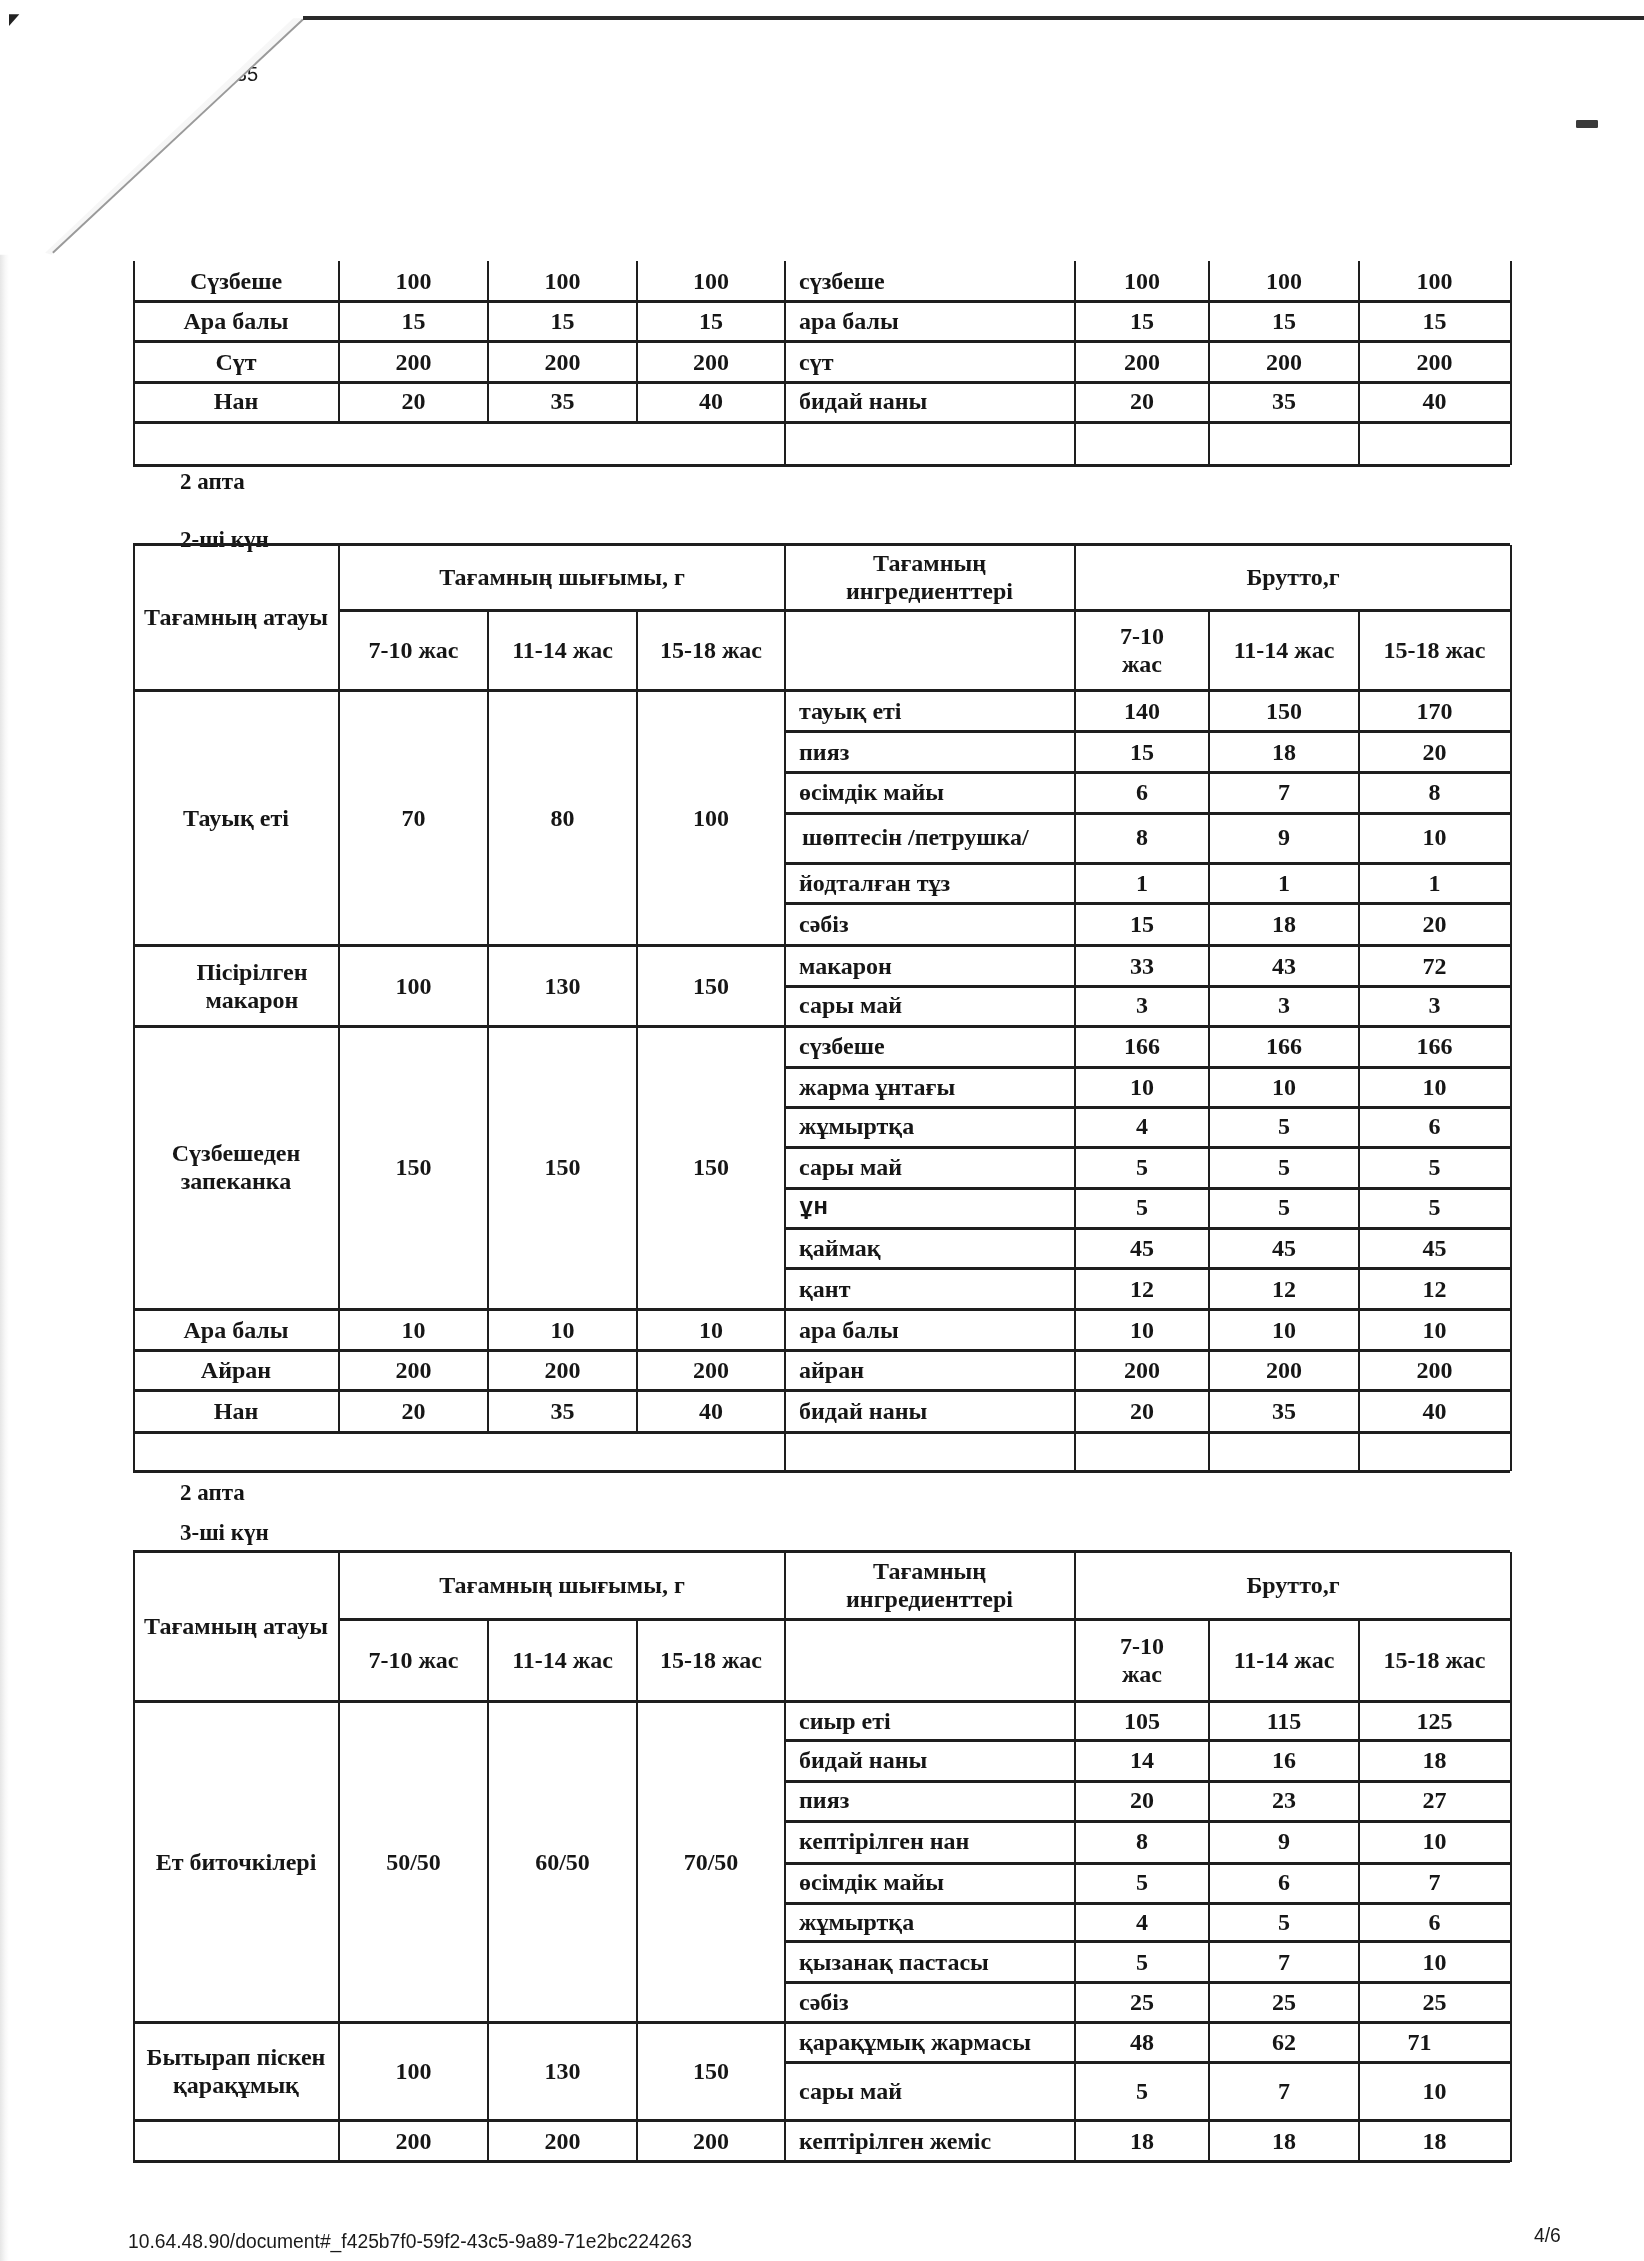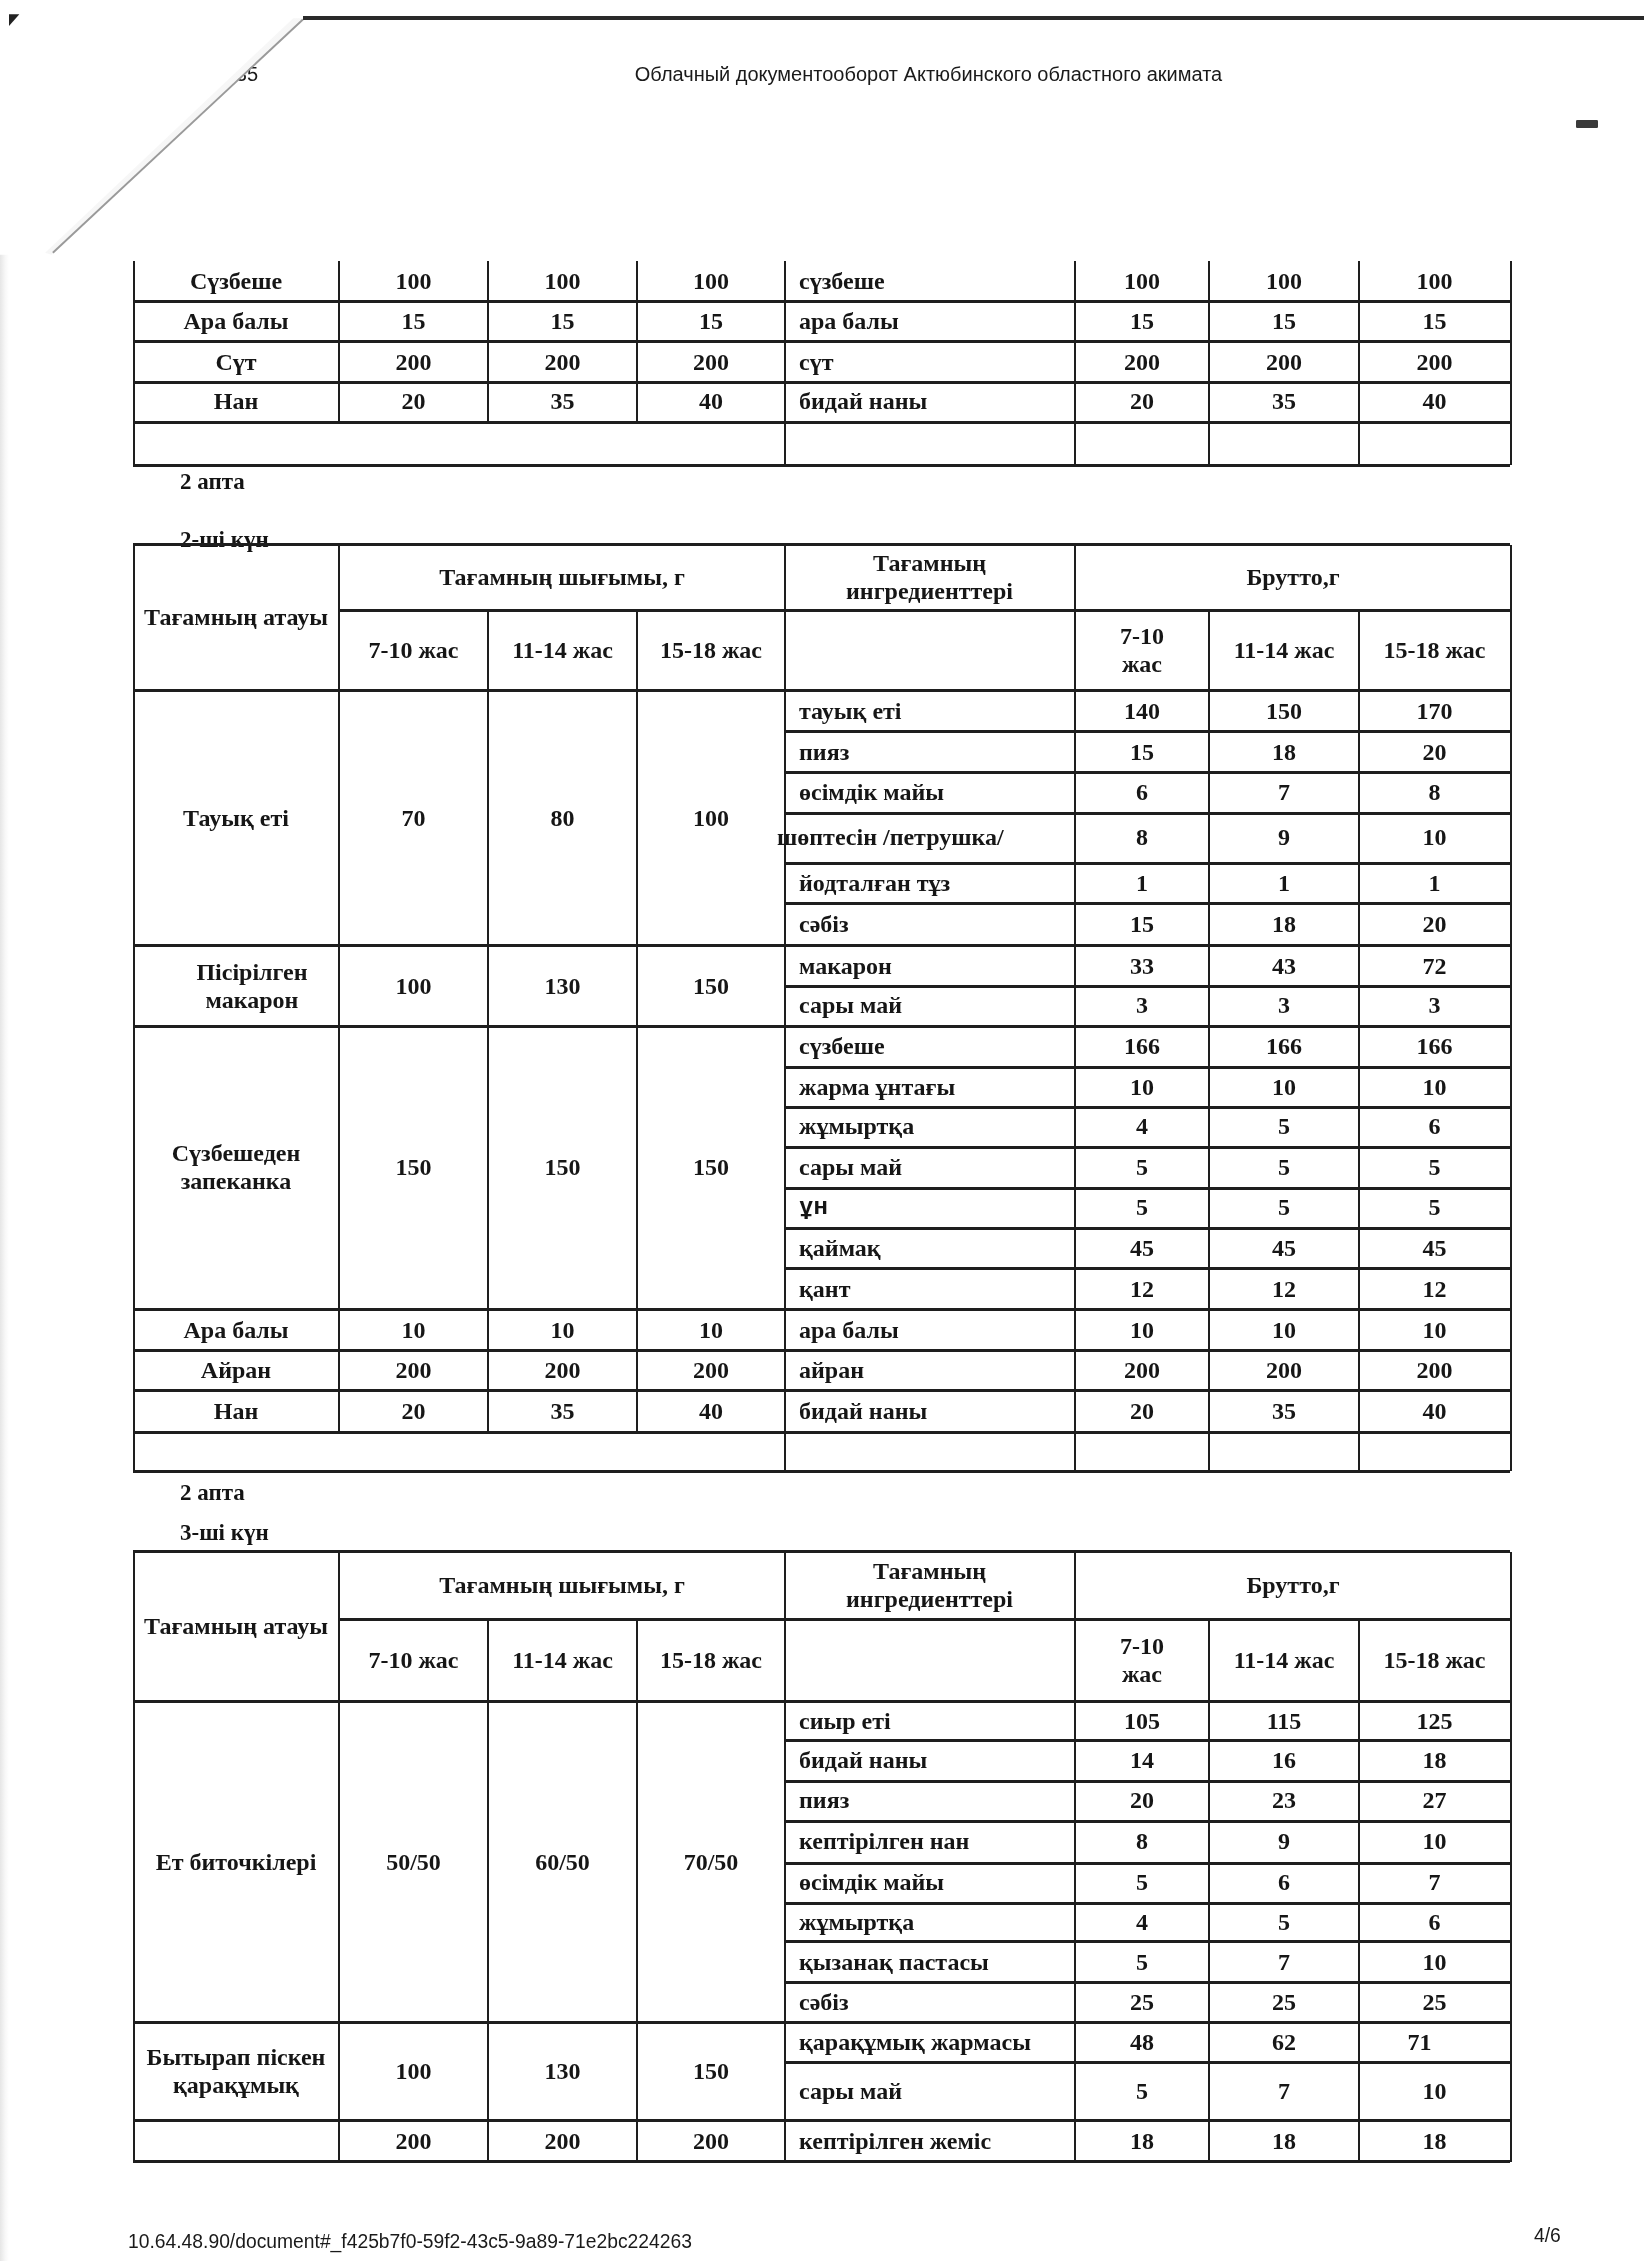--- a/index.html
+++ b/index.html
@@ -32,21 +32,20 @@
   .vline { position:absolute; background:#1e1e1e; }
 </style>
 </head>
 <body>
 
 <div id="page">
   <div class="topline"></div>
   <div class="leftedge"></div>
 
   <div class="hdr-time">16:35</div>
-  <div class="hdr-title">Облачный документооборот Актюбинского областного акимата</div>
   <div class="mark"></div>
 
   <div class="heading" style="left:180px; top:469px;">2 апта</div>
   <div class="heading" style="left:180px; top:519px;margin-top:8px;">2-ші күн</div>
 
   <div class="heading" style="left:180px; top:1480px;">2 апта</div>
   <div class="heading" style="left:180px; top:1520px;">3-ші күн</div>
 
   <div id="tables">
       <div class="cell" style="left: 133px; top: 261px; width: 206px; height: 41px;">Сүзбеше</div>
@@ -169,21 +168,21 @@
       <div class="cell left" style="left: 785px; top: 732px; width: 289px; height: 41px;">пияз</div>
       <div class="cell" style="left: 1075px; top: 732px; width: 134px; height: 41px;">15</div>
       <div class="cell" style="left: 1209px; top: 732px; width: 150px; height: 41px;">18</div>
       <div class="cell" style="left: 1359px; top: 732px; width: 151px; height: 41px;">20</div>
       <div class="hline" style="left: 785px; top: 771px; width: 725px; height: 2.6px;"></div>
       <div class="cell left" style="left: 785px; top: 772px; width: 289px; height: 41px;">өсімдік майы</div>
       <div class="cell" style="left: 1075px; top: 772px; width: 134px; height: 41px;">6</div>
       <div class="cell" style="left: 1209px; top: 772px; width: 150px; height: 41px;">7</div>
       <div class="cell" style="left: 1359px; top: 772px; width: 151px; height: 41px;">8</div>
       <div class="hline" style="left: 785px; top: 812px; width: 725px; height: 2.6px;"></div>
-      <div class="cell left" style="left: 763px; top: 813px; width: 248px; height: 50px;">шөптесін /петрушка/</div>
+      <div class="cell left" style="left: 788px; top: 813px; width: 248px; height: 50px;">шөптесін /петрушка/</div>
       <div class="cell" style="left: 1075px; top: 813px; width: 134px; height: 50px;">8</div>
       <div class="cell" style="left: 1209px; top: 813px; width: 150px; height: 50px;">9</div>
       <div class="cell" style="left: 1359px; top: 813px; width: 151px; height: 50px;">10</div>
       <div class="hline" style="left: 785px; top: 862px; width: 725px; height: 2.6px;"></div>
       <div class="cell left" style="left: 785px; top: 864px; width: 289px; height: 40px;">йодталған тұз</div>
       <div class="cell" style="left: 1075px; top: 864px; width: 134px; height: 40px;">1</div>
       <div class="cell" style="left: 1209px; top: 864px; width: 150px; height: 40px;">1</div>
       <div class="cell" style="left: 1359px; top: 864px; width: 151px; height: 40px;">1</div>
       <div class="hline" style="left: 785px; top: 902px; width: 725px; height: 2.6px;"></div>
       <div class="cell left" style="left: 785px; top: 904px; width: 289px; height: 42px;">сәбіз</div>

